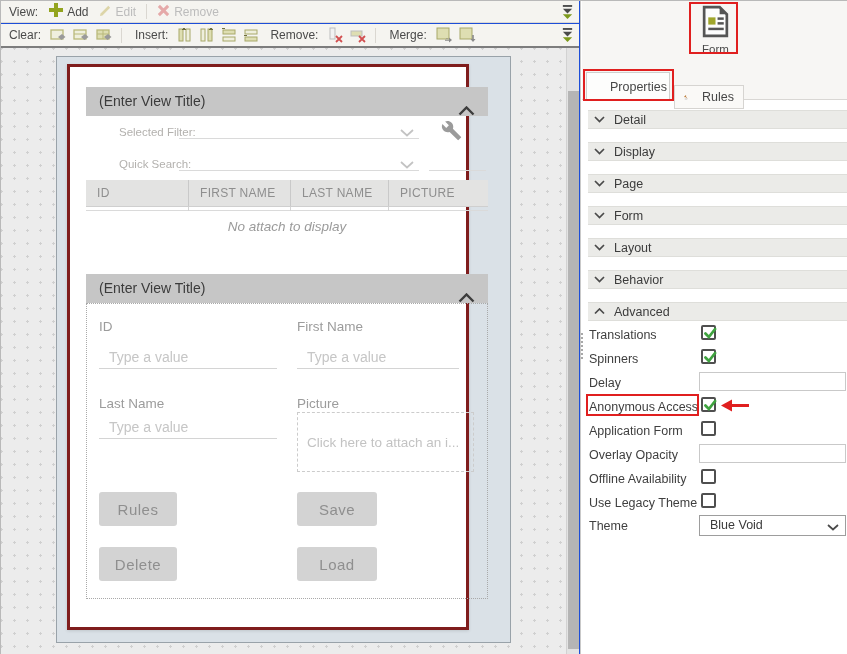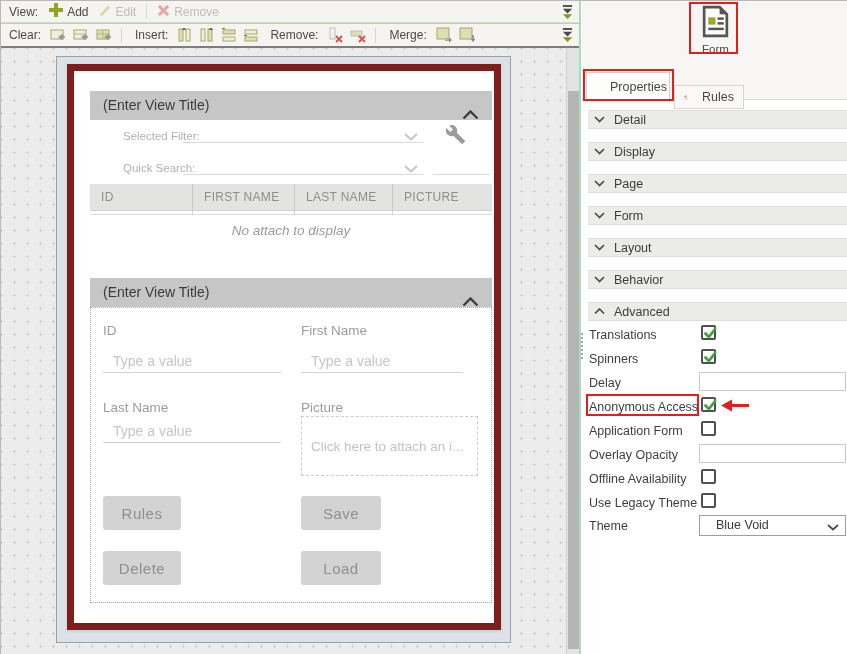--- a/index.html
+++ b/index.html
@@ -1,36 +1,36 @@
 <!DOCTYPE html>
 <html><head>
 <meta charset="utf-8">
 <style>
   * { margin:0; padding:0; box-sizing:border-box; }
   html,body { width:847px; height:654px; overflow:hidden; }
   body { font-family:"Liberation Sans", sans-serif; background:#ececec; }
-  .app { position:relative; width:847px; height:654px; background:#86efac; border-top:1px solid #b9b9b9; border-left:1px solid #b9b9b9; }
+  .app { position:relative; width:847px; height:654px; background:#1d4ed8; border-top:1px solid #b9b9b9; border-left:1px solid #b9b9b9; }
 
   
   .toolbar { position:absolute; left:0; width:578px; background:#f5f4f0; display:flex; align-items:center; font-size:12px; color:#4a4a4a; }
   .toolbar1 { top:0; height:22px; border-bottom:1px solid #dcd9d3; }
   .toolbar2 { top:23px; height:22px; }
   .toolbar-divider { position:absolute; left:0; top:45px; width:578px; height:2px; background:#7d7d7d; }
   .tb-label { margin:0 6px 0 8px; white-space:nowrap; }
   .tb-btn { display:flex; align-items:center; gap:4px; padding:2px 5px; cursor:default; white-space:nowrap; }
   .tb-btn.disabled { color:#bcbcbc; }
   .tb-sep { width:1px; height:15px; background:#dad7d1; margin:0 5px; }
   .tb-iconbtn { padding:2px 3px; display:flex; align-items:center; }
   .tb-right { position:absolute; right:5px; top:3px; }
 
   
   .canvas-bg { position:absolute; left:0; top:47px; width:578px; height:607px; background:#ececec;
                background-image:radial-gradient(#d0d0d0 1px, rgba(0,0,0,0) 1.3px); background-size:13px 13px; background-position:7px 7px; }
   .design-canvas { position:absolute; left:55px; top:55px; width:455px; height:587px; background:#dae1e7; border:1px solid #99a2a9; }
-  .form-surface { position:absolute; left:10px; top:7px; width:434px; height:566px; background:#fff; border:7px solid #7f1d1d; box-shadow:0 1px 3px rgba(0,0,0,.12); }
+  .form-surface { position:absolute; left:10px; top:7px; width:402px; height:566px; background:#fff; border:3px solid #7f1d1d; box-shadow:0 1px 3px rgba(0,0,0,.12); }
   .view-header { position:absolute; left:16px; width:402px; height:29px; background:#c6c6c6; color:#3b3b3b; font-size:14px; line-height:29px; padding-left:13px; }
   .view-header .chev { position:absolute; right:13px; top:10px; }
   .fl-label { position:absolute; font-size:11.5px; color:#b3b1ae; }
   .u-input { position:absolute; height:20px; border:none; border-bottom:1px solid #dadada; background:transparent; outline:none; font-size:12px; color:#666; }
   .dd-chev { position:absolute; }
   .thead { position:absolute; left:16px; top:113px; width:402px; height:27px; background:#e3e3e2; border-bottom:1px solid #cfcfcf; display:flex; }
   .th { font-size:12px; color:#8e8e8e; line-height:26px; padding-left:11px; border-right:1px solid #c9c9c9; letter-spacing:.3px; }
   .th:last-child { border-right:none; }
   .tstub { position:absolute; left:16px; top:140px; width:402px; height:4px; border-bottom:1px solid #dadada; display:flex; }
   .tstub div { border-right:1px solid #d4d4d4; height:4px; }
@@ -55,21 +55,21 @@
   .object-label { font-size:11.5px; color:#4a4a4a; display:block; margin-top:1px; }
   .tab { position:absolute; font-size:12.5px; color:#474747; display:flex; align-items:center; gap:14px; padding:0 9px; }
   .tab-sel { left:5px; top:71px; height:28px; width:84px; background:#fdfdfc; border:1px solid #cfcfcd; border-bottom:none; }
   .tab-unsel { left:93px; top:84px; height:24px; width:70px; background:#faf9f7; border:1px solid #d6d4d1; }
   .section-bar { position:absolute; left:7px; width:261px; height:19px; background:#ebebe8; border-top:1px solid #dededa; border-bottom:1px solid #dededa; display:flex; align-items:center; font-size:12.5px; color:#3c3c3c; }
   .section-bar svg { margin:0 9px 0 6px; }
   .prop-label { position:absolute; left:8px; font-size:12.5px; color:#3f3f3f; line-height:18px; }
   .cb { position:absolute; left:120px; width:15px; height:15px; border:2px solid #4f4f4f; border-radius:2px; background:#fff; }
   .cb svg { position:absolute; left:-1px; top:-2px; }
   .prop-input { position:absolute; left:118px; width:147px; height:19px; border:1px solid #c9c9c9; background:#fff; font-size:12px; padding:0 4px; outline:none; }
-  .theme-select { position:absolute; left:118px; top:514px; width:147px; height:21px; border:1px solid #9d9d9d; background:#fff; font-size:12.5px; color:#3a3a3a; line-height:19px; padding-left:16px; }
+  .theme-select { position:absolute; left:118px; top:514px; width:147px; height:21px; border:1px solid #9d9d9d; background:#fff; font-size:12.5px; color:#3a3a3a; line-height:19px; padding-left:10px; }
   .theme-select svg { position:absolute; right:6px; top:8px; }
   .grip { position:absolute; left:0; top:332px; height:26px; width:0; border-left:2px dotted #a8a8a8; }
 
   
   .ann { position:absolute; border:2px solid #e01f1f; pointer-events:none; }
 </style>
 </head>
 <body>
 
 <div class="app">

